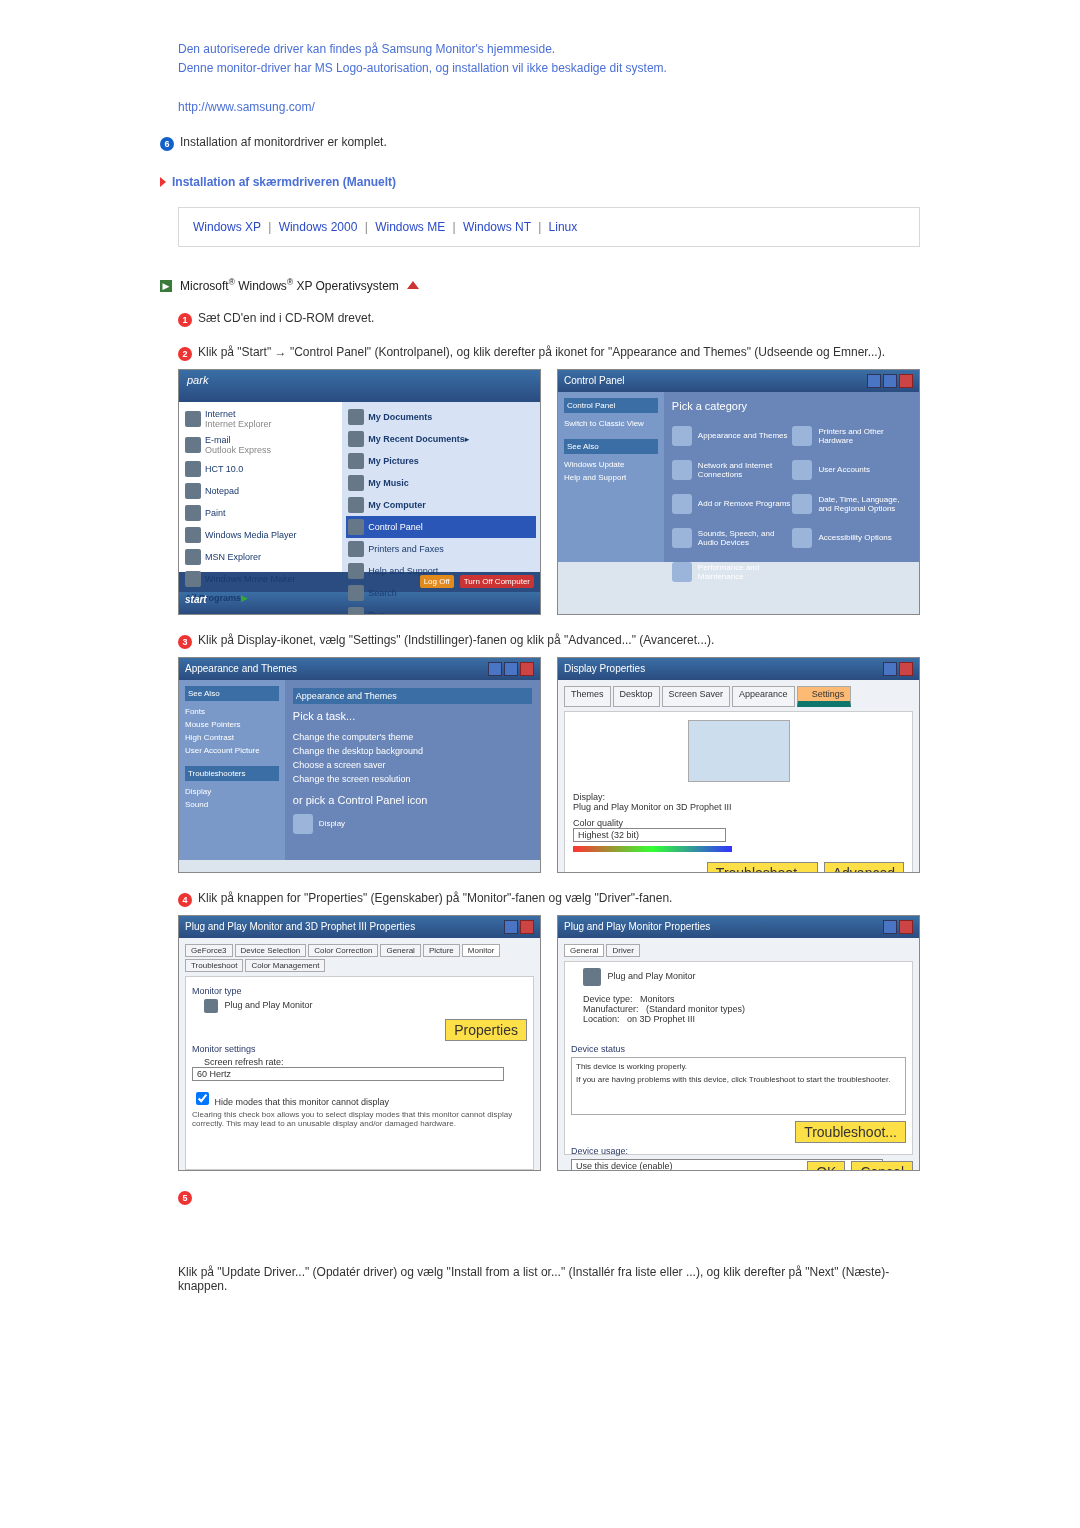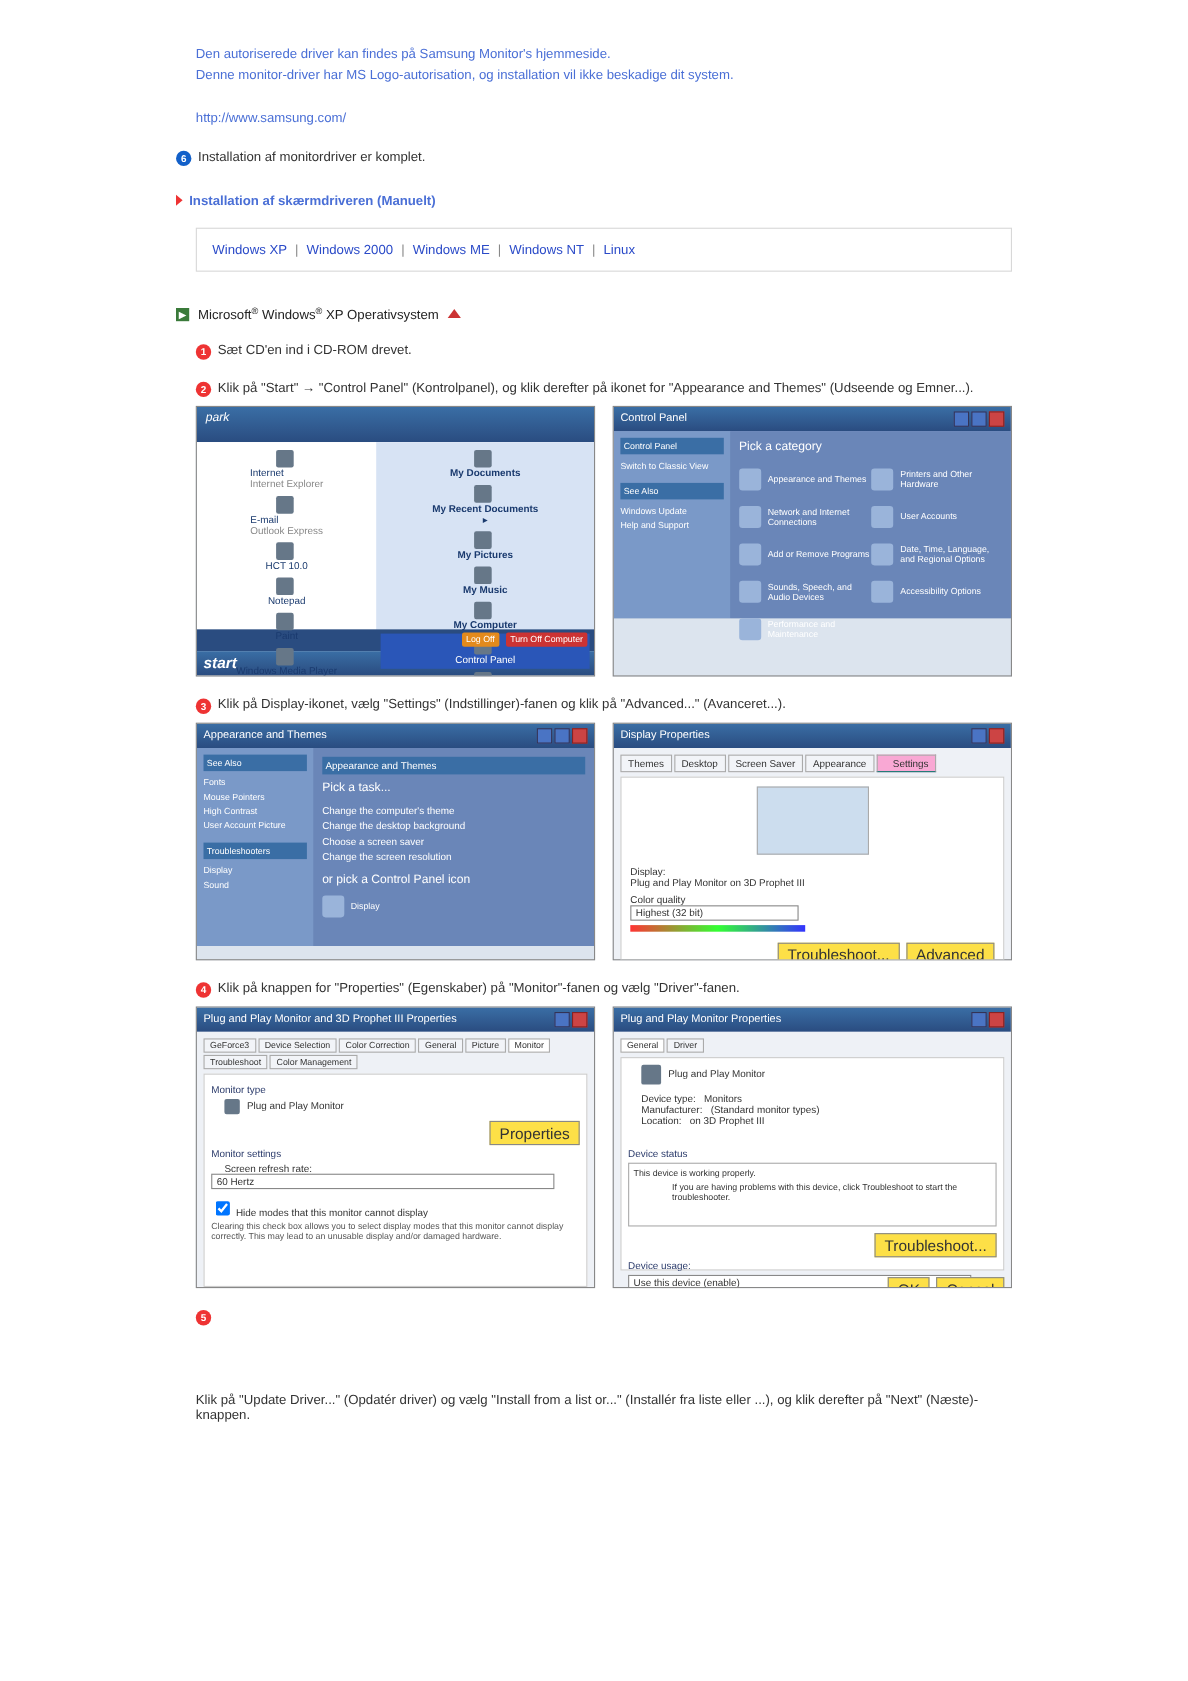--- a/index.html
+++ b/index.html
@@ -138,21 +138,21 @@
     height:170px;
     background:#fff;
   }
   .sm-left {
     width:45%;
     background:#fff;
     padding:4px;
   }
   .sm-item {
     display:flex;align-items:center;
-    padding:3px 2px; font-size:9px; color:#1a3a6e;flex-direction:column;
+    padding:3px 2px; font-size:9px; color:#1a3a6e;
   }
   .sm-icon {
     width:16px;height:16px;background:#678; border-radius:2px;margin-right:4px;flex:none;
   }
   .sm-right {
     width:55%;
     background:#d7e3f4;
     padding:4px;
   }
   .sm-right .sm-item.hl { background:#2a56b8; color:#fff; }
@@ -164,21 +164,21 @@
   .sm-footer .fbtn {
     background:#e38a1c;color:#fff;font-size:8px;padding:2px 4px;border-radius:2px;
   }
   .sm-footer .fbtn.red{background:#c33;}
   .sm-header {
     height:24px;background:linear-gradient(#3a6ea5,#2a4c80);
     color:#fff;padding:4px 8px;font-size:11px;font-style:italic;
   }
   .start-bar {
     height:18px;background:linear-gradient(#3a6ea5,#2a4c80);
-    color:#fff;font-size:14px;font-weight:bold;padding:2px 6px;
+    color:#fff;font-size:10px;font-weight:bold;padding:2px 6px;
     font-style:italic;
   }
 
   
   .cp-body {
     height:170px;display:flex;
     background:#6a86b8;
   }
   .cp-side {
     width:26%;
@@ -205,21 +205,21 @@
   
   .dp-body {
     background:#eef1f6; height:180px; padding:6px;
   }
   .dp-tabs {
     display:flex; gap:2px; font-size:9px; margin-bottom:4px;
   }
   .dp-tab {
     border:1px solid #aaa; padding:2px 6px; background:#f2f4f8;
   }
-  .dp-tab.active { background:#f9a8d4; border-bottom:1px solid #0f766e;padding-left:14px;}
+  .dp-tab.active { background:#fdba74; border-bottom:6px solid #0f766e;padding-left:14px;}
   .dp-inner {
     border:1px solid #ccc; background:#fff; height:150px; padding:8px;
   }
   .dp-monitor {
     width:100px;height:60px;background:#cde; border:1px solid #aaa;margin:0 auto 10px;
   }
   .dp-row { display:flex; justify-content:space-between; font-size:9px;}
   .slider { height:6px;background:linear-gradient(90deg,#f33,#3f3,#33f);margin:4px 0;}
   .dp-btns {
     display:flex;justify-content:flex-end;gap:6px;margin-top:6px;font-size:9px;
@@ -588,21 +588,21 @@
             <span>Manufacturer:</span>&nbsp;&nbsp;
             <span>(Standard monitor types)</span>
           </div>
           <div class="pnp-sub">
             <span>Location:</span>&nbsp;&nbsp;
             <span>on 3D Prophet III</span>
           </div>
           <div class="pnp-field" style="margin-top:20px;">Device status</div>
           <div style="border:1px solid #aaa;height:48px;padding:4px;font-size:8px;overflow:auto;">
             <div>This device is working properly.</div>
-            <div style="margin-top:4px;margin-left:35px;">If you are having problems with this device, click Troubleshoot to start the troubleshooter.</div>
+            <div style="margin-top:4px;">If you are having problems with this device, click Troubleshoot to start the troubleshooter.</div>
           </div>
           <div class="pnp-btnrow">
               <span class="btn">Troubleshoot...</span>
             </div>
           <div class="pnp-field">Device usage:</div>
           <div class="pnp-select">Use this device (enable)</div>
         </div>
         <div class="pnp-btnrow">
           <span class="btn">OK</span>
           <span class="btn">Cancel</span>

